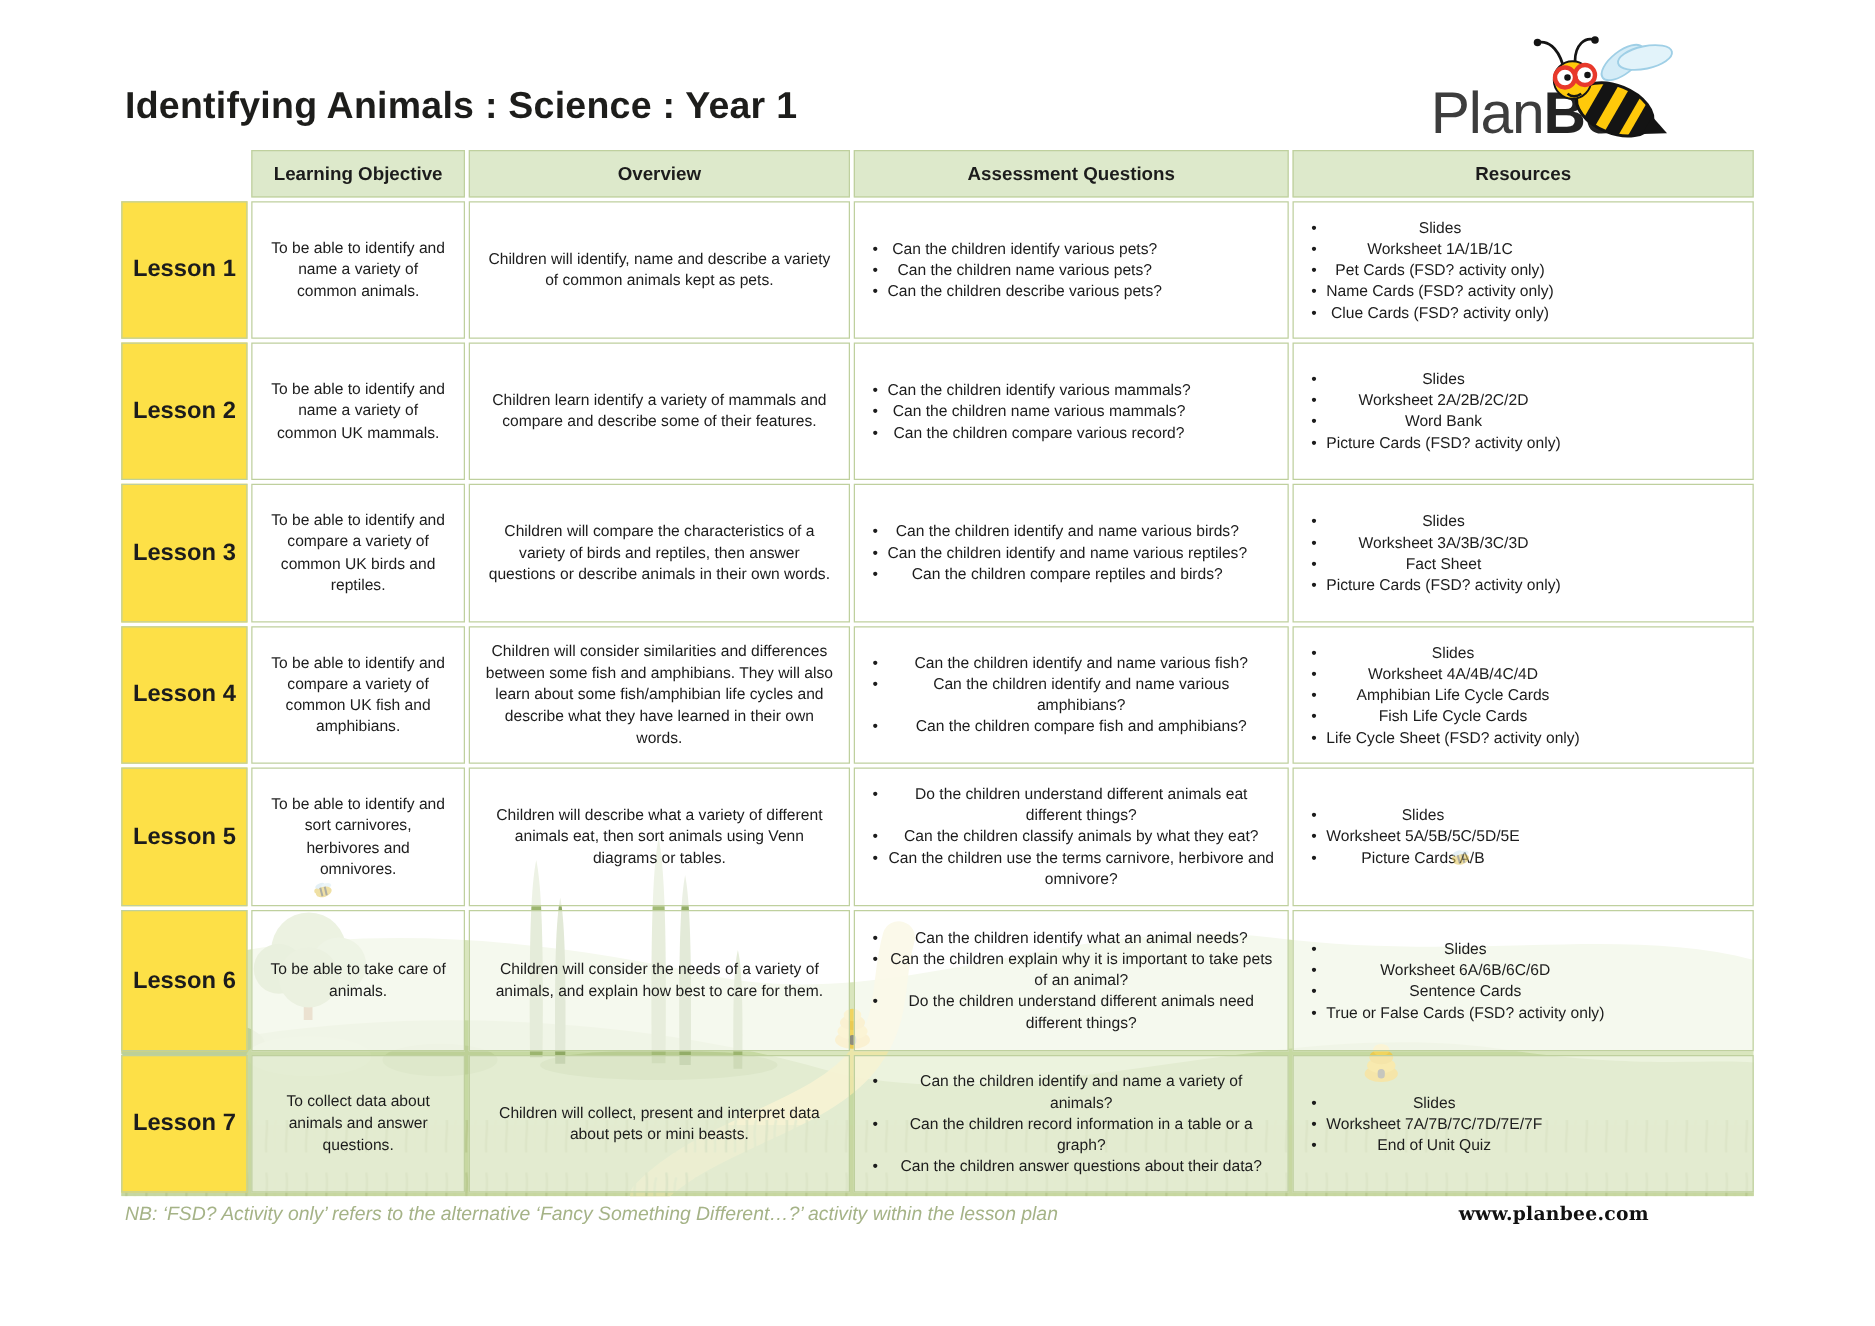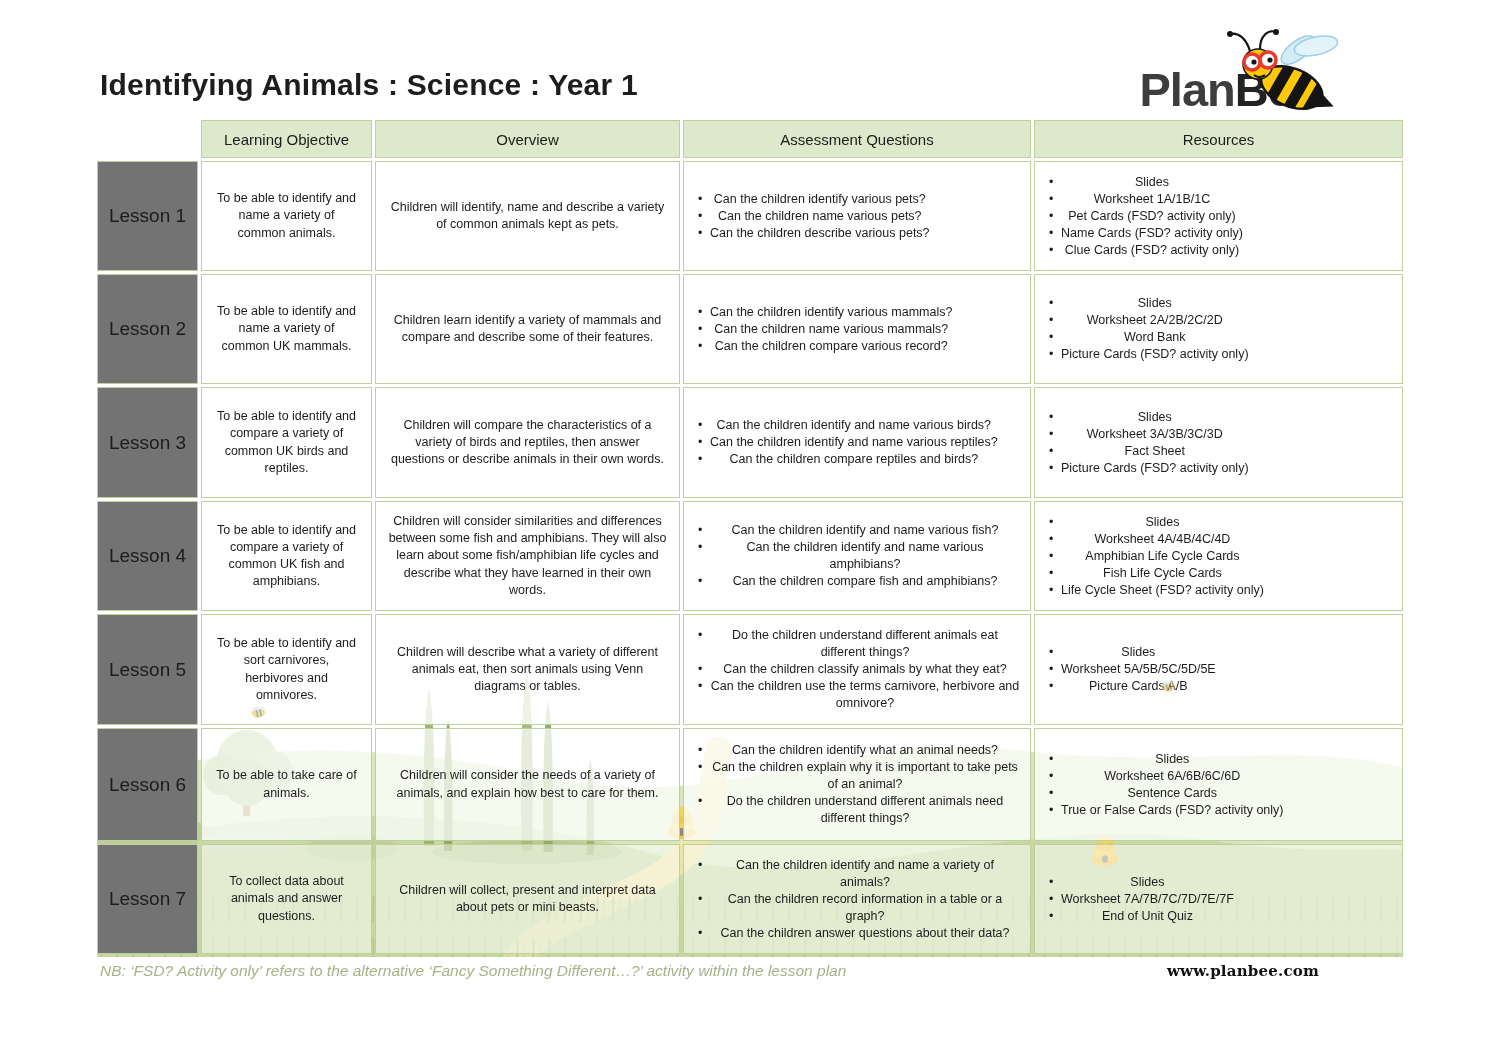--- a/index.html
+++ b/index.html
@@ -15,49 +15,49 @@
 
   
   .doc-title {
     position:absolute; left:100px; top:68px;
     font-size:30px; font-weight:700; color:#1d1d1b; letter-spacing:0.2px;
   }
   .logo {
     position:absolute; right:98px; top:62px;
     font-size:47px; letter-spacing:-1px; color:#3d3d3d;
   }
-  .logo .plan { font-weight:700; }
+  .logo .plan { font-weight:400; }
   .logo .bee  { font-weight:700; color:#232323; }
   .logo-bee-svg { position:absolute; top:-38px; right:-28px; }
 
   
   .lesson-table {
     position:absolute; left:97px; top:120px; width:1306px;
     display:grid;
     grid-template-columns:101px 171px 305px 348px 369px;
     grid-template-rows:38px 110px 110px 111px 110px 111px 113px 110px;
     gap:3px;
     z-index:2;
   }
   .cell {
     border:1px solid #bfd09e;
     background:#ffffff;
     font-size:12.5px;
     color:#1c1c1c;
   }
   .hdr {
     background:#dde9cb;
-    font-weight:400; font-size:15px;
+    font-weight:700; font-size:15px;
     display:flex; align-items:center; justify-content:center;
   }
   .hdr.blank { background:transparent; border:none; }
   .c-label {
-    background:#737373;
+    background:#fde047;
     display:flex; align-items:center; justify-content:center;
-    font-weight:400; font-size:19px;text-align:center;
+    font-weight:700; font-size:19px;text-align:center;
   }
   .c-obj, .c-ovw {
     display:flex; align-items:center; justify-content:center;
     text-align:center; padding:6px 12px; line-height:1.38;
   }
   .c-q, .c-res {
     display:flex; align-items:center;
     padding:6px 10px 6px 12px;
   }
   ul.bullets { list-style:none;text-align:center; }

